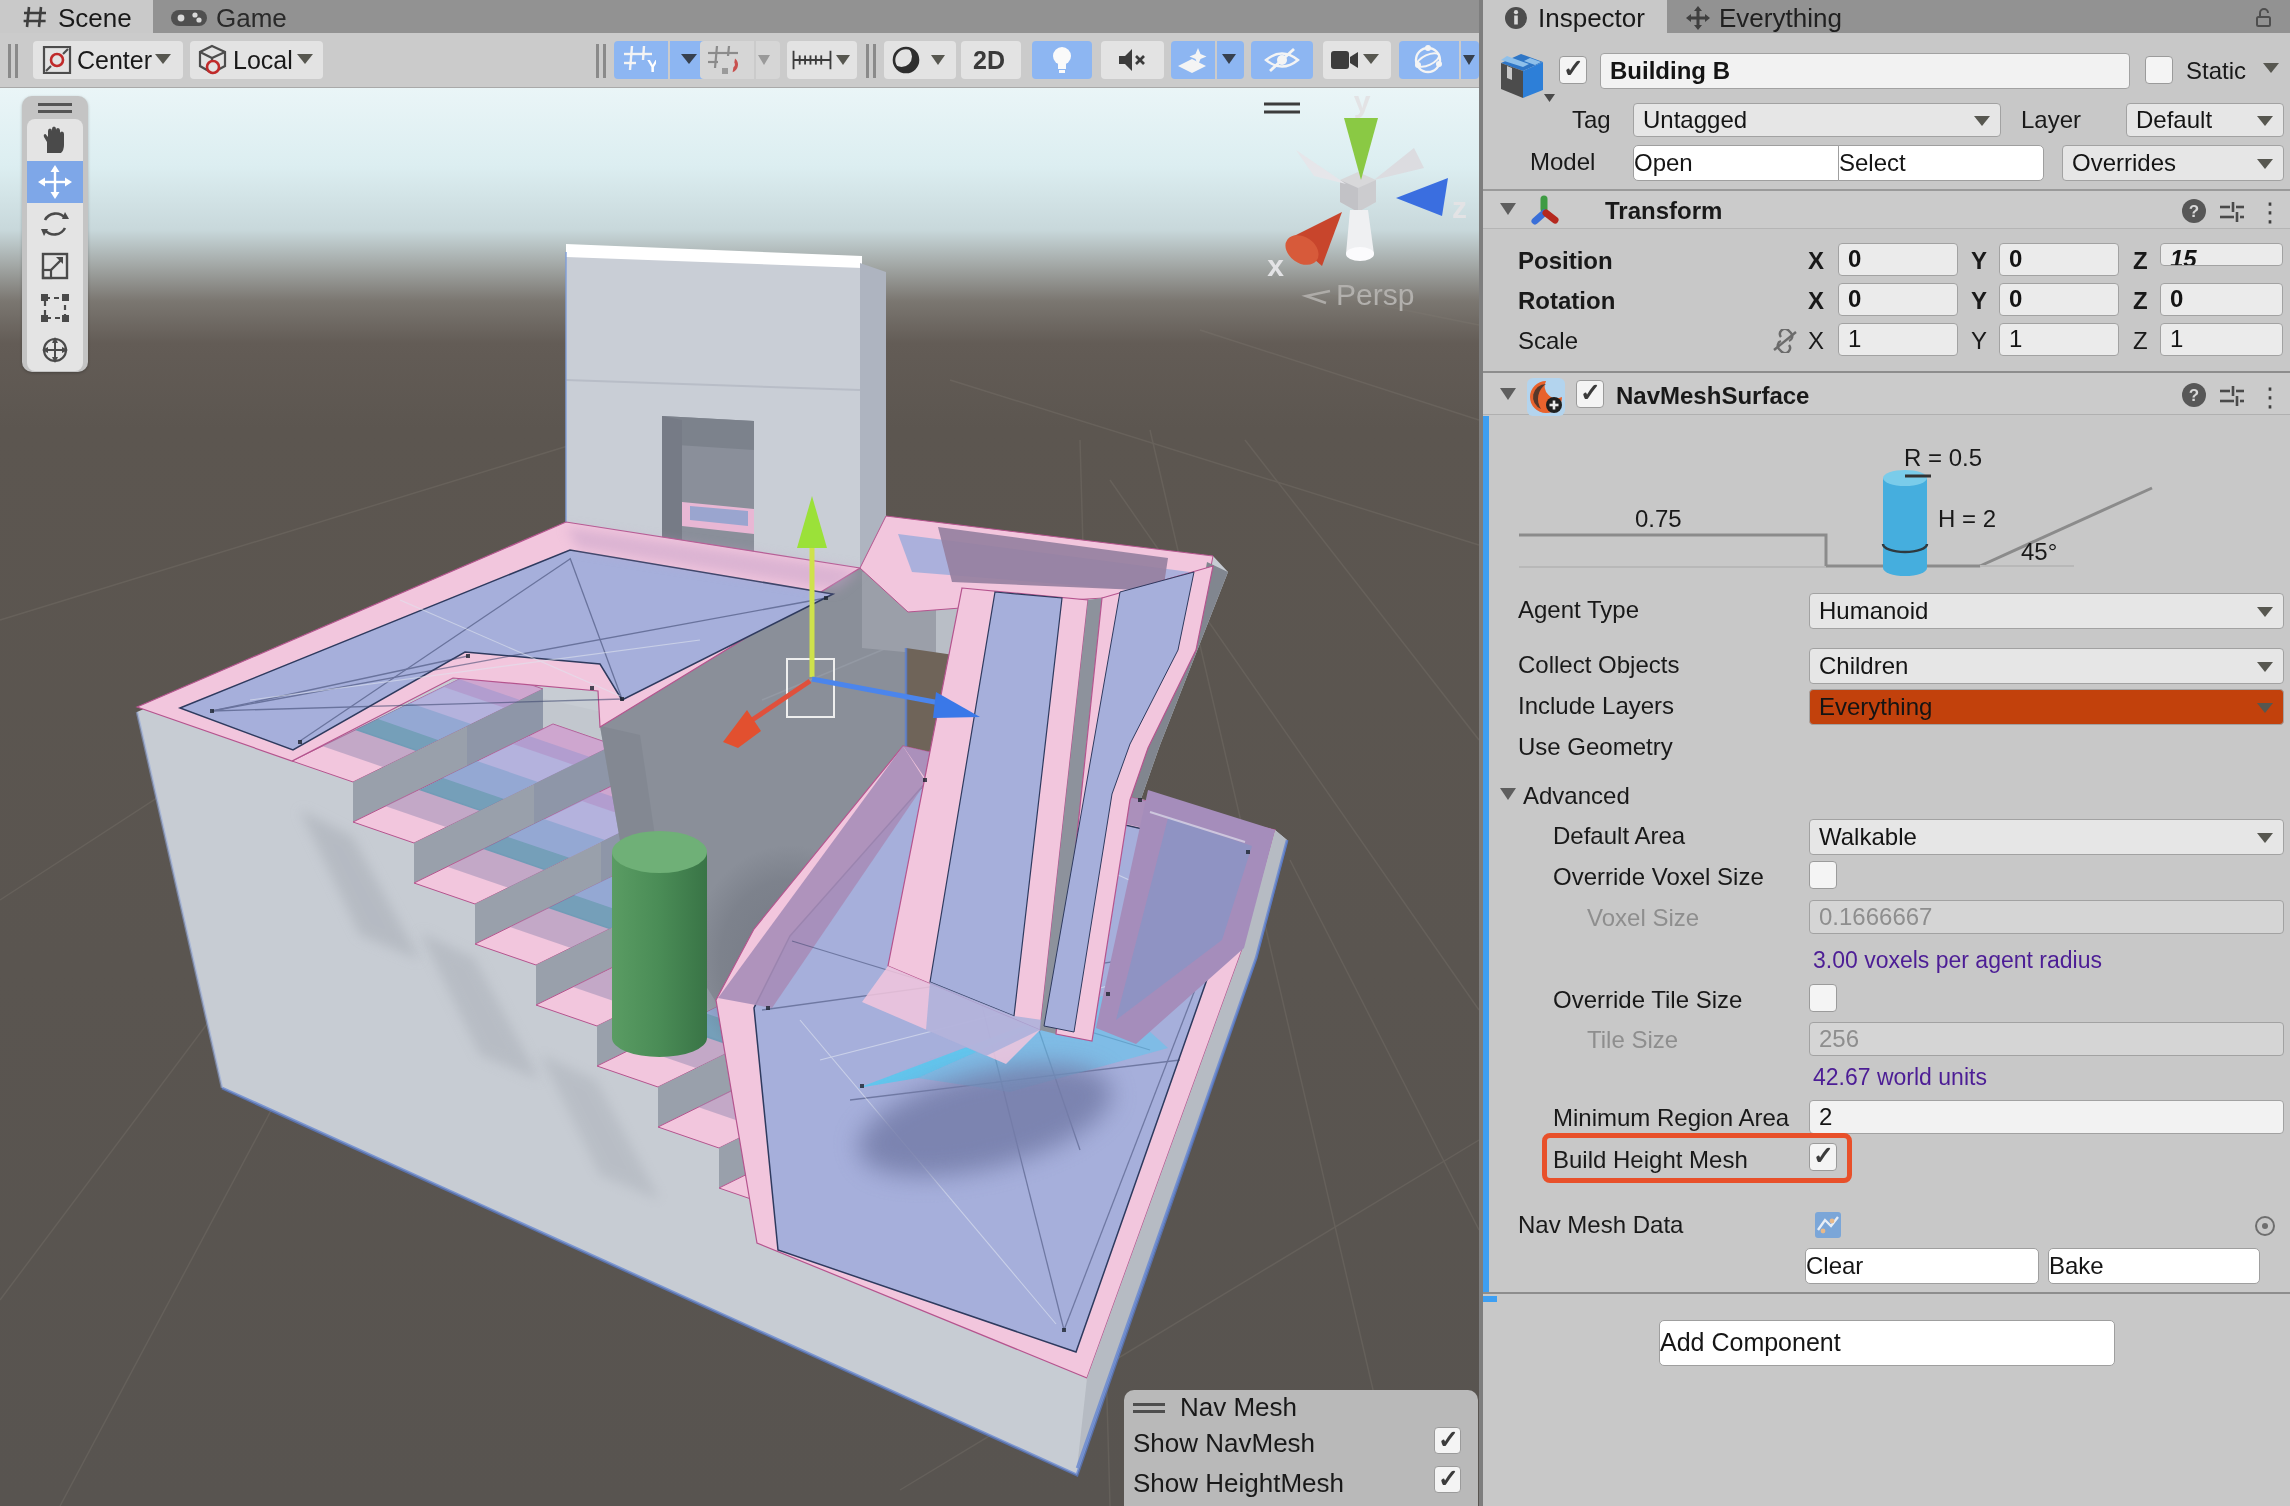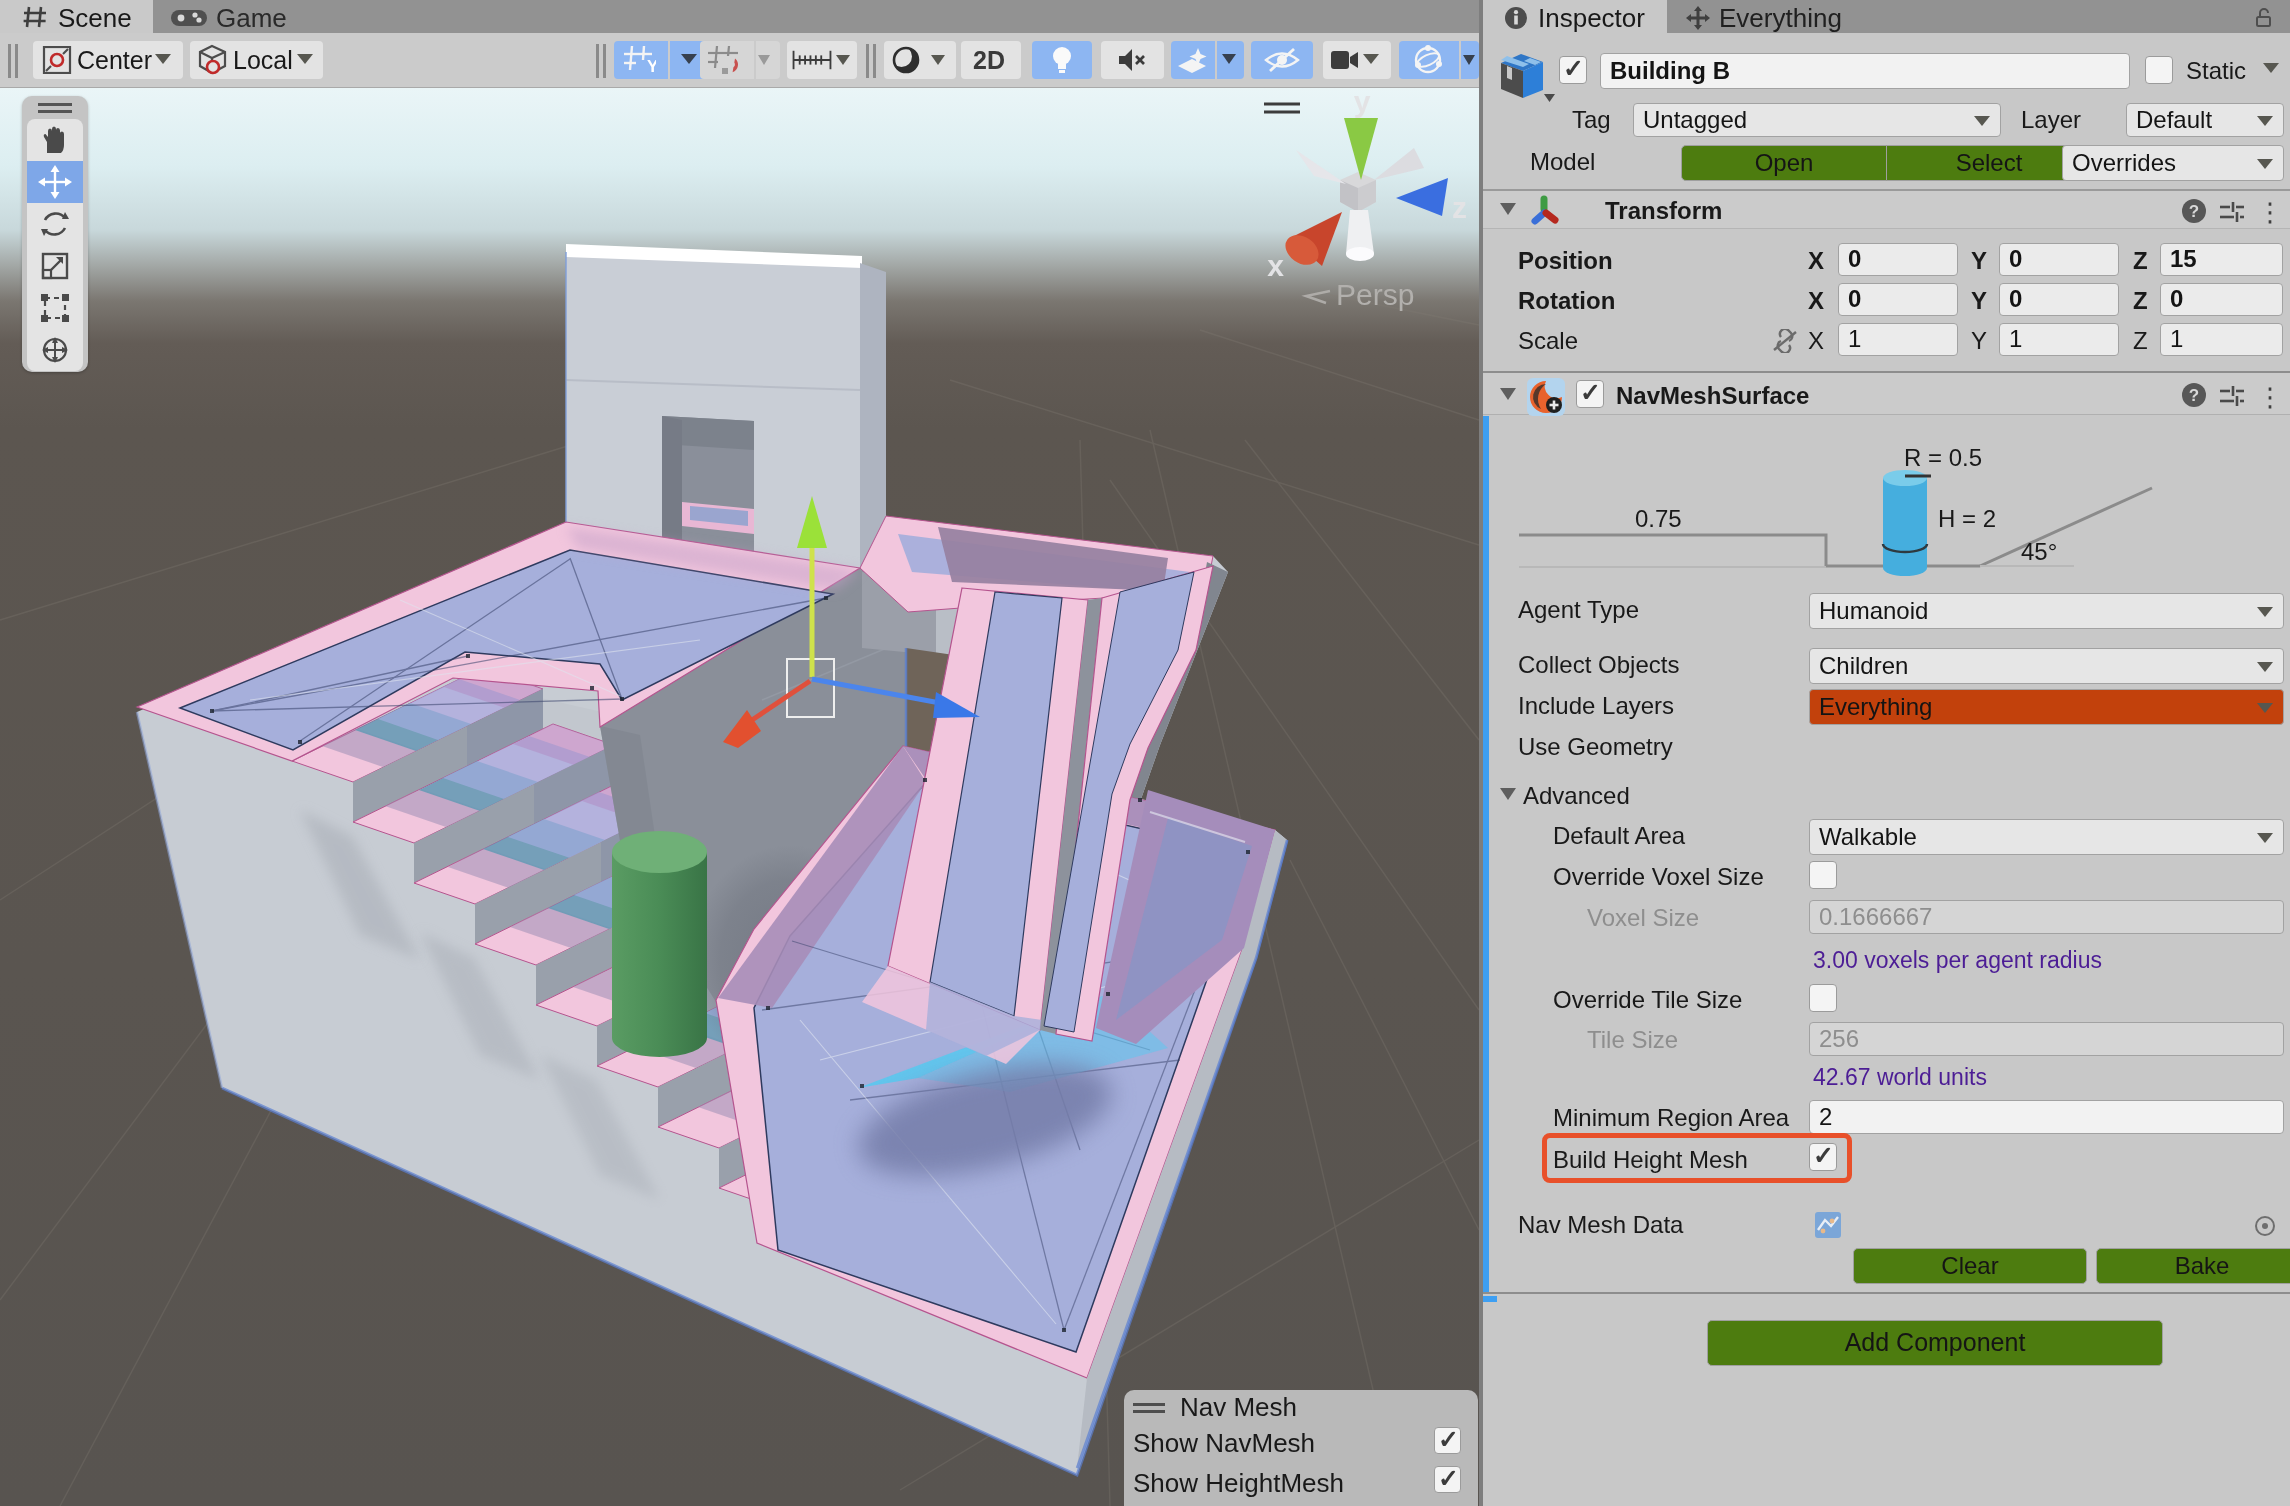--- a/index.html
+++ b/index.html
@@ -2,21 +2,21 @@
 <html><head>
 <meta charset="utf-8">
 <style>
 html,body{margin:0;padding:0;width:2290px;height:1506px;overflow:hidden;background:#c8c8c8;font-family:"Liberation Sans",sans-serif;}
 *{box-sizing:border-box;}
 .abs{position:absolute;}
 .lbl{position:absolute;font-size:24px;color:#191919;white-space:nowrap;}
 .b{font-weight:bold;}
 .fld{position:absolute;background:#ebebeb;border:1px solid #a2a2a2;border-radius:4px;font-size:24px;color:#141414;padding-left:9px;white-space:nowrap;overflow:hidden;}
 .dis{background:#d5d5d5;color:#8e8e8e;}
-.btn{position:absolute;background:#4d7c0f;border:1px solid #9f9f9f;border-radius:5px;text-align:center;font-size:24px;color:#151515;margin-left:48px;}
+.btn{position:absolute;background:#ffffff;border:1px solid #9f9f9f;border-radius:5px;text-align:left;font-size:24px;color:#151515;}
 .cb{position:absolute;width:28px;height:28px;background:#f4f4f4;border:1px solid #9b9b9b;border-radius:4px;}
 .ck{position:absolute;left:3px;top:-3px;font-size:25px;color:#3b3b3b;font-weight:bold;}
 .tri{position:absolute;width:0;height:0;border-left:8px solid transparent;border-right:8px solid transparent;border-top:10px solid #575750;}
 .hint{position:absolute;font-size:23px;color:#4c1d95;white-space:nowrap;}
 </style>
 </head>
 <body>
 
 <div class="abs" id="sceneroot" style="left:0;top:0;width:1479px;height:1370px;background:#5b5550;">
 
@@ -562,21 +562,21 @@
       </g>
     </svg>
   <div class="lbl" style="left:774px;top:197px;font-size:26px;color:#3e3e3e;">⋮</div>
 
   <div class="lbl b" style="left:35px;top:247px;">Position</div>
   <div class="lbl b" style="left:325px;top:247px;">X</div>
   <div class="fld" style="left:355px;top:243px;width:120px;height:33px;line-height:30px;font-weight:bold;">0</div>
   <div class="lbl b" style="left:488px;top:247px;">Y</div>
   <div class="fld" style="left:516px;top:243px;width:120px;height:33px;line-height:30px;font-weight:bold;">0</div>
   <div class="lbl b" style="left:650px;top:247px;">Z</div>
-  <div class="fld" style="left:677px;top:243px;width:123px;height:33px;line-height:30px;font-weight:bold;">15</div>
+  <div class="fld" style="left:677px;top:243px;width:123px;height:23px;line-height:30px;font-weight:bold;font-style:italic;">15</div>
 
   <div class="lbl b" style="left:35px;top:287px;">Rotation</div>
   <div class="lbl b" style="left:325px;top:287px;">X</div>
   <div class="fld" style="left:355px;top:283px;width:120px;height:33px;line-height:30px;font-weight:bold;">0</div>
   <div class="lbl b" style="left:488px;top:287px;">Y</div>
   <div class="fld" style="left:516px;top:283px;width:120px;height:33px;line-height:30px;font-weight:bold;">0</div>
   <div class="lbl b" style="left:650px;top:287px;">Z</div>
   <div class="fld" style="left:677px;top:283px;width:123px;height:33px;line-height:30px;font-weight:bold;">0</div>
 
   <div class="lbl" style="left:35px;top:327px;">Scale</div>

